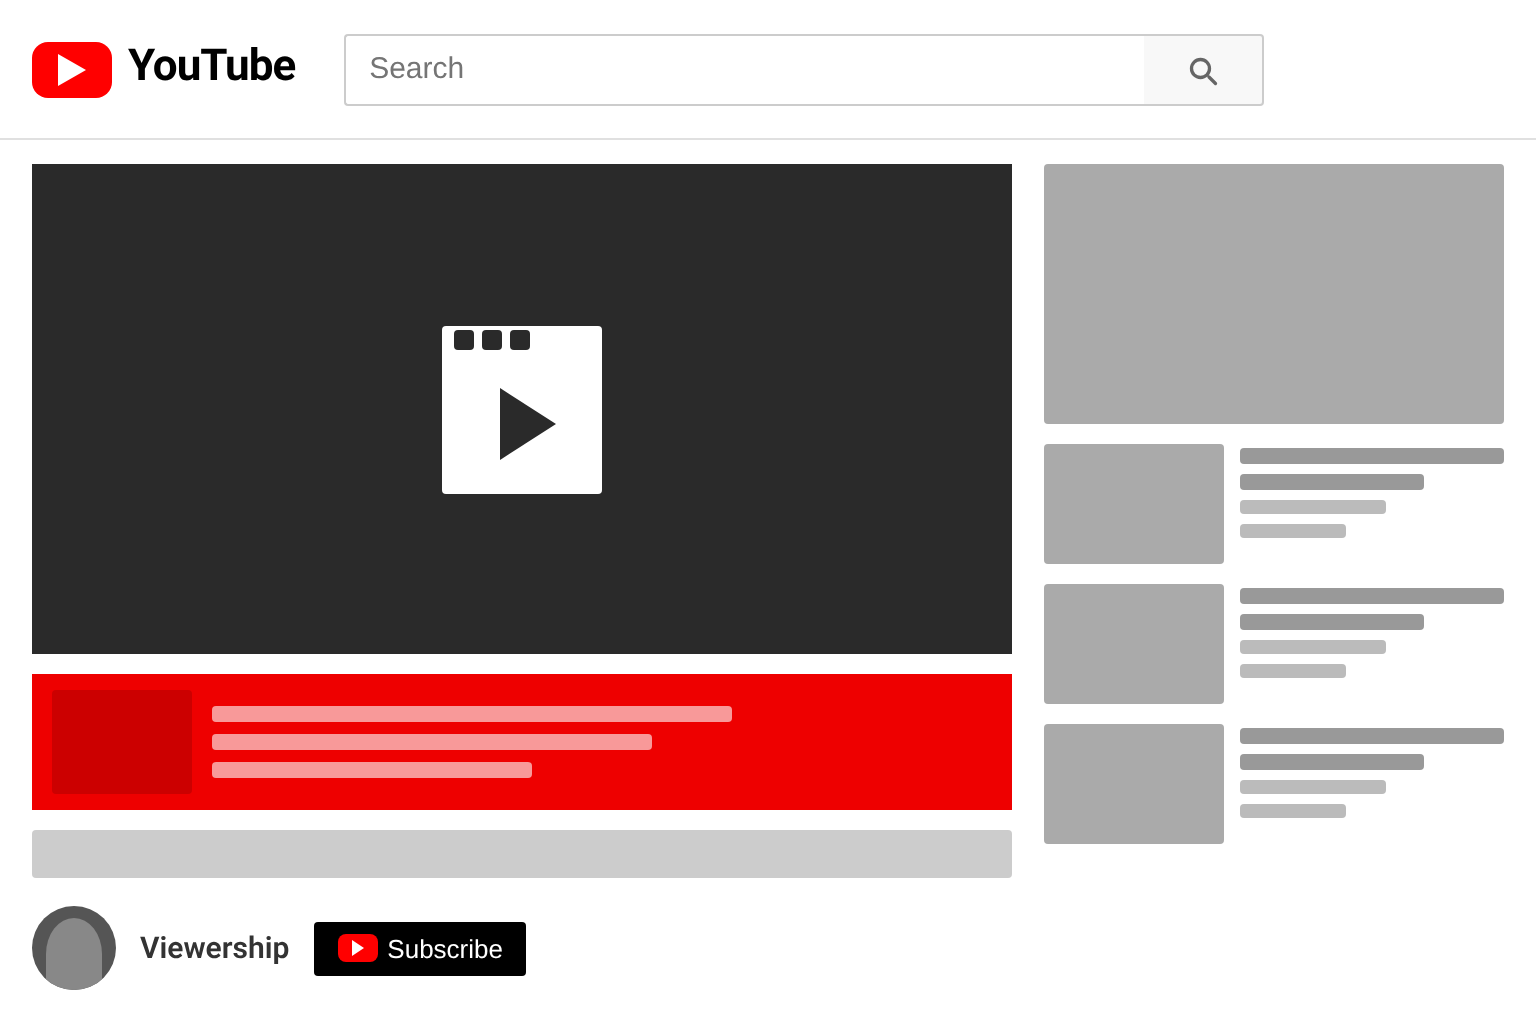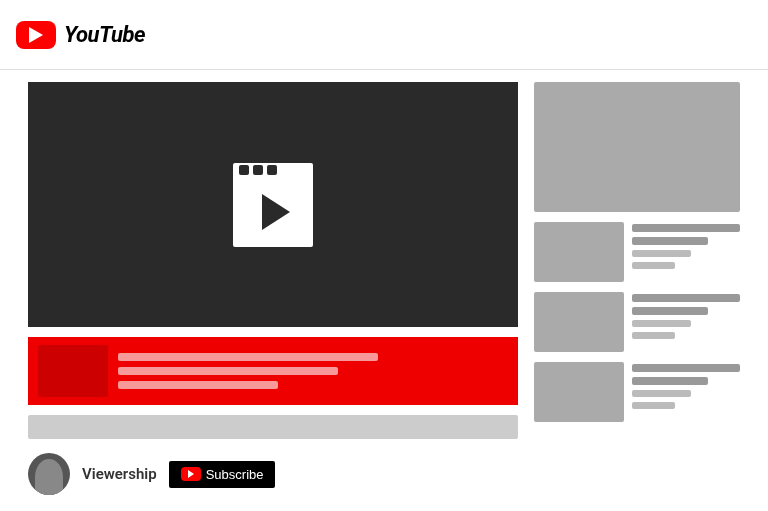--- a/index.html
+++ b/index.html
@@ -16,24 +16,23 @@
       display: flex;
       align-items: center;
       padding: 8px 16px;
       height: 70px;
       background: #fff;
       border-bottom: 1px solid #e0e0e0;
     }
 
     #logo-area {
       display: flex;
-      align-items: center;
+      align-items: flex-start;
       gap: 8px;
       margin-right: 24px;
-      font-style: italic;
     }
 
     #yt-icon {
       width: 40px;
       height: 28px;
       background: #ff0000;
       border-radius: 8px;
       display: flex;
       align-items: center;
       justify-content: center;
@@ -86,21 +85,21 @@
 
     #search-btn svg {
       width: 18px;
       height: 18px;
       fill: #666;
     }
 
     
     #main {
       display: flex;
-      padding: 12px 28px;
+      padding: 12px 16px;
       gap: 16px;
       height: calc(511px - 70px);
     }
 
     
     #left-col {
       flex: 0 0 490px;
       display: flex;
       flex-direction: column;
       gap: 10px;
@@ -332,20 +331,28 @@
       width: 40%;
     }
   </style>
 </head>
 <body>
 
 <div id="header">
   <div id="logo-area">
     <div id="yt-icon"></div>
     <span id="logo-text">YouTube</span>
+  </div>
+  <div id="search-container">
+    <input id="search-input" type="text" placeholder="Search" style="">
+    <button id="search-btn">
+      <svg viewBox="0 0 24 24">
+        <path d="M21 21l-4.35-4.35M17 11A6 6 0 1 1 5 11a6 6 0 0 1 12 0z" stroke="#666" stroke-width="2.2" fill="none" stroke-linecap="round"></path>
+      </svg>
+    </button>
   </div>
 </div>
 
 <div id="main">
 
   <div id="left-col">
 
     <div id="video-player">
       <div id="play-icon-wrap">
         <div id="film-icon">

